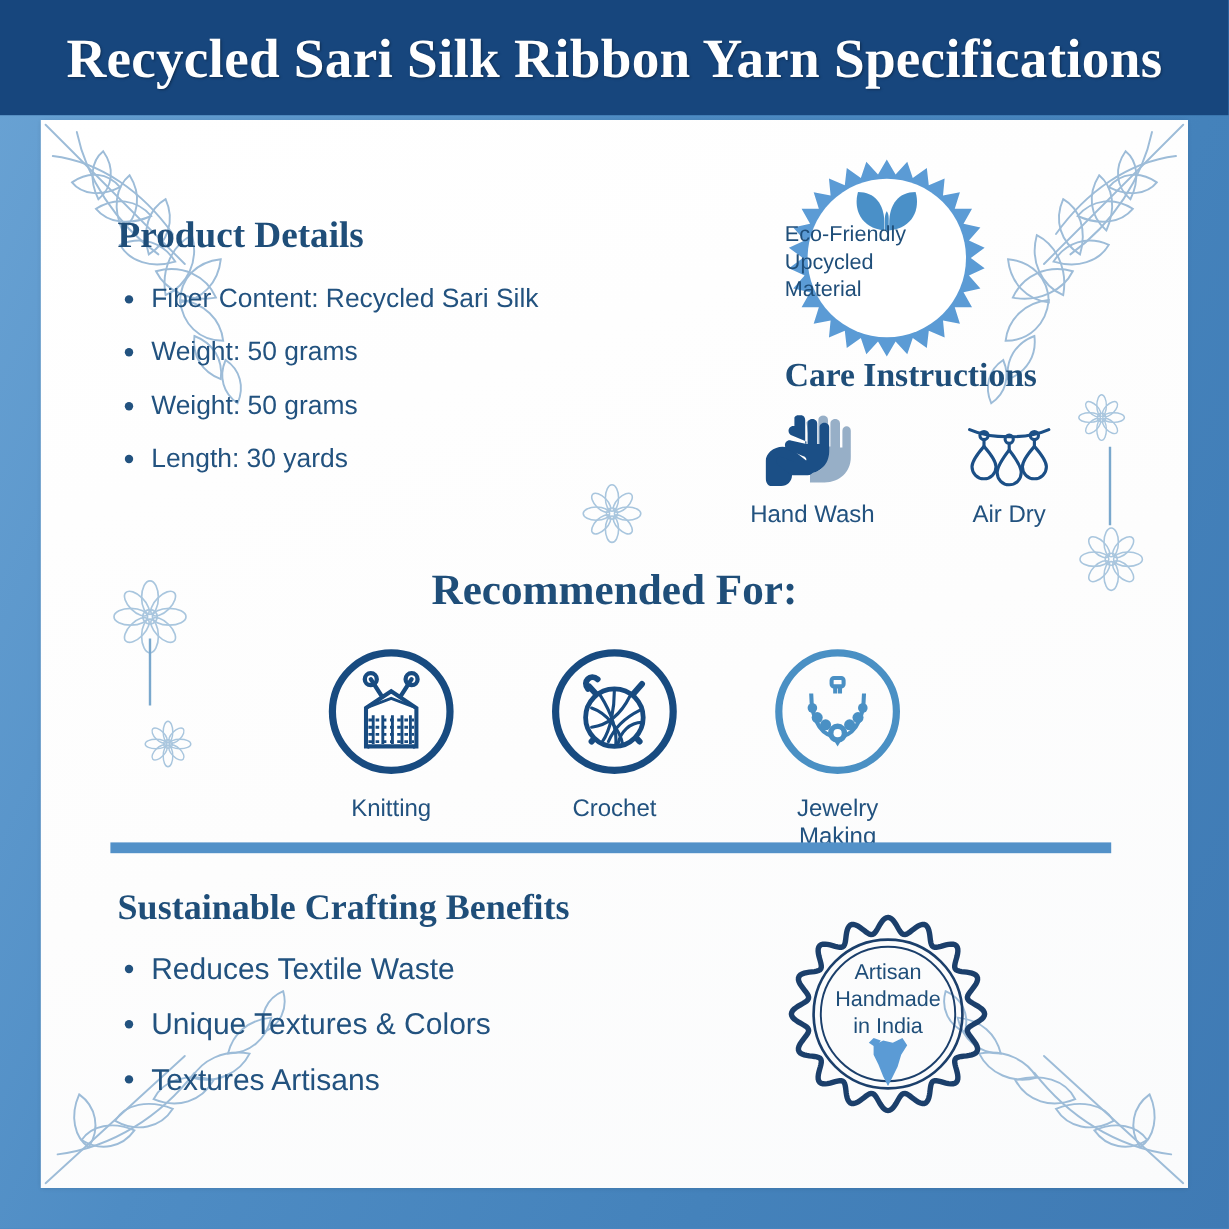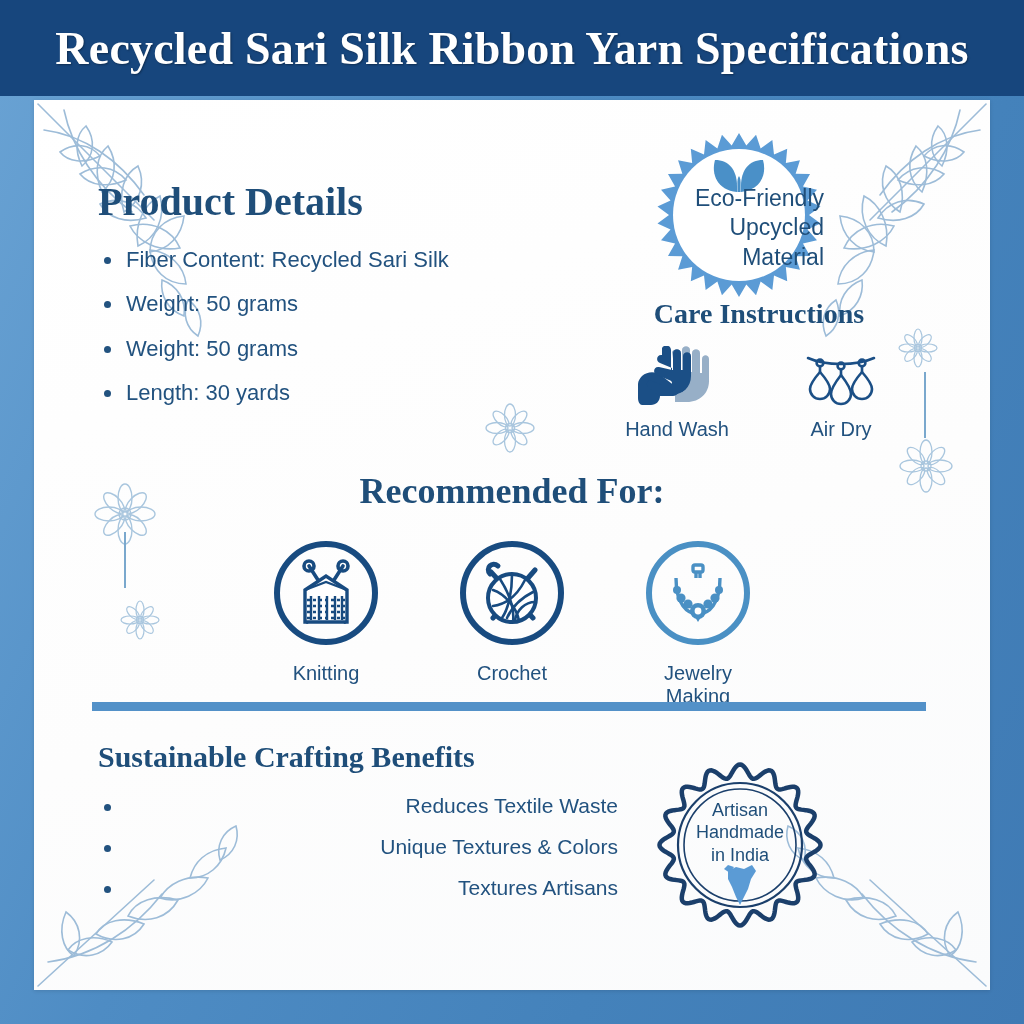--- a/index.html
+++ b/index.html
@@ -33,35 +33,35 @@
     overflow:hidden;
   }
   .deco{position:absolute;pointer-events:none;}
   .deco svg{display:block;}
   
   .sec-title{
     font-family:"Liberation Serif", serif;
     font-weight:bold;color:#1f4e79;
   }
   #product-details{position:absolute;left:64px;top:78px;width:480px;}
-  #product-details .sec-title{font-size:40px;margin:0 0 22px 0;}
+  #product-details .sec-title{font-size:31px;margin:0 0 22px 0;}
   .bullet-list{list-style:none;margin:0;padding:0;}
   .bullet-list li{
     position:relative;padding-left:28px;margin-bottom:19px;
     font-size:22px;color:#22527f;line-height:1.15;
   }
   .bullet-list li:before{
     content:"";position:absolute;left:6px;top:10px;
     width:7px;height:7px;border-radius:50%;background:#22527f;
   }
   
   #eco-badge{position:absolute;left:620px;top:30px;width:170px;height:170px;}
   .badge-text{
-    position:absolute;left:0;right:0;top:54px;text-align:right;
-    font-size:23px;color:#1f4e79;line-height:1.28;
+    position:absolute;left:0;right:0;top:54px;text-align:left;
+    font-size:18px;color:#1f4e79;line-height:1.28;
   }
   
   #care{position:absolute;left:560px;top:198px;width:330px;}
   #care .sec-title{font-size:28px;text-align:center;margin:0 0 14px 0;}
   .care-row{display:flex;justify-content:center;gap:48px;}
   .care-item{width:116px;text-align:center;}
   .care-icon{height:66px;display:flex;align-items:center;justify-content:center;}
   .care-label{margin-top:8px;font-size:20px;color:#22527f;}
   
   #recommended{position:absolute;left:0;top:370px;width:956px;}
@@ -70,21 +70,21 @@
   .rec-item{width:128px;text-align:center;}
   .rec-label{margin-top:10px;font-size:20px;color:#22527f;line-height:1.16;}
   
   #divider{
     position:absolute;left:58px;top:602px;width:834px;height:9px;
     background:#5391c8;
   }
   
   #benefits{position:absolute;left:64px;top:640px;width:520px;}
   #benefits .sec-title{font-size:30px;margin:0 0 20px 0;}
-  #benefits .bullet-list li{font-size:21px;margin-bottom:17px;text-align:right;}
+  #benefits .bullet-list li{font-size:25px;margin-bottom:17px;}
   
   #artisan-seal{position:absolute;left:616px;top:655px;width:180px;height:180px;}
   .seal-text{
     position:absolute;left:0;right:0;top:44px;text-align:center;
     font-size:18px;color:#1f4e79;line-height:1.24;
   }
 </style>
 </head>
 <body>
 

